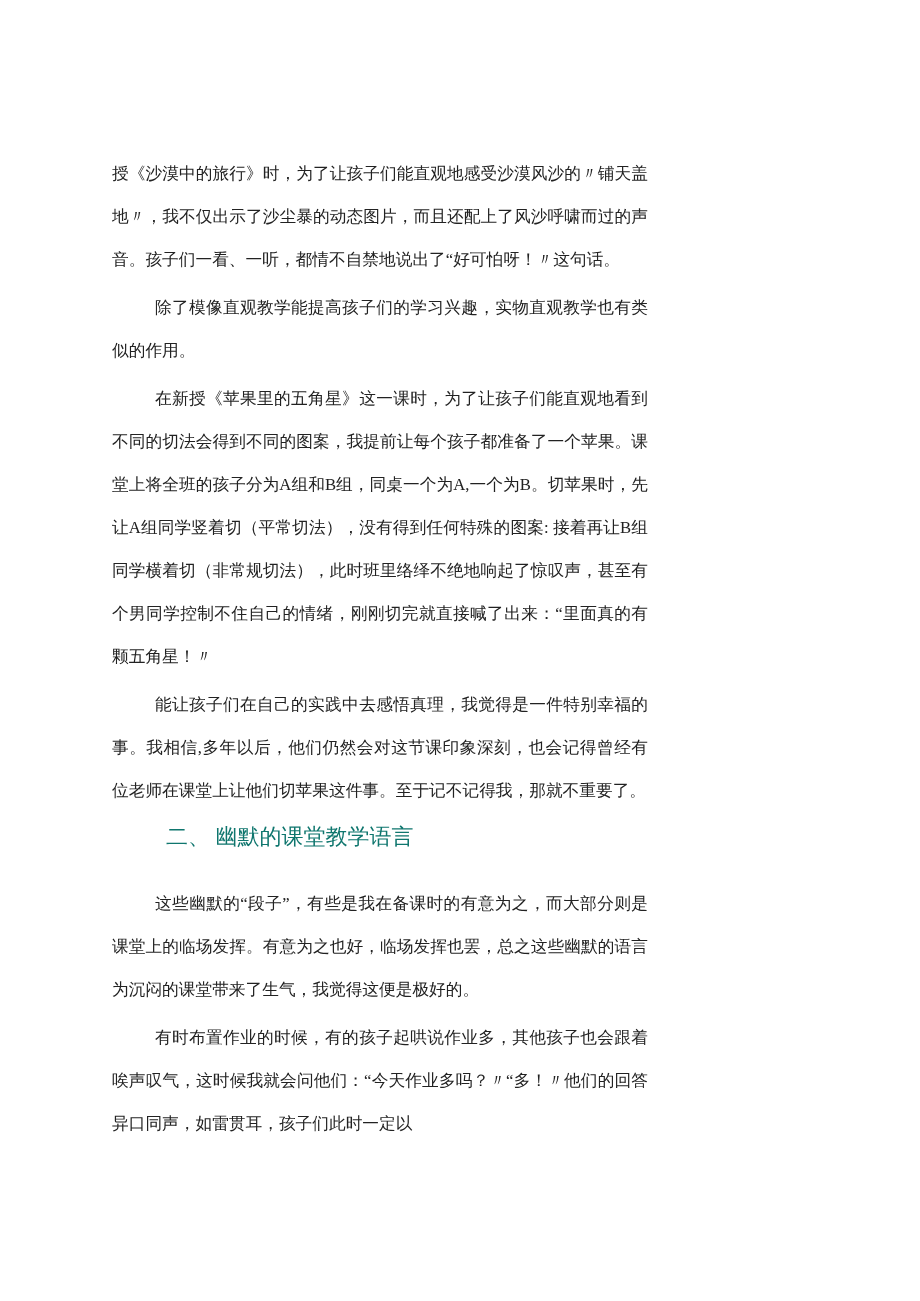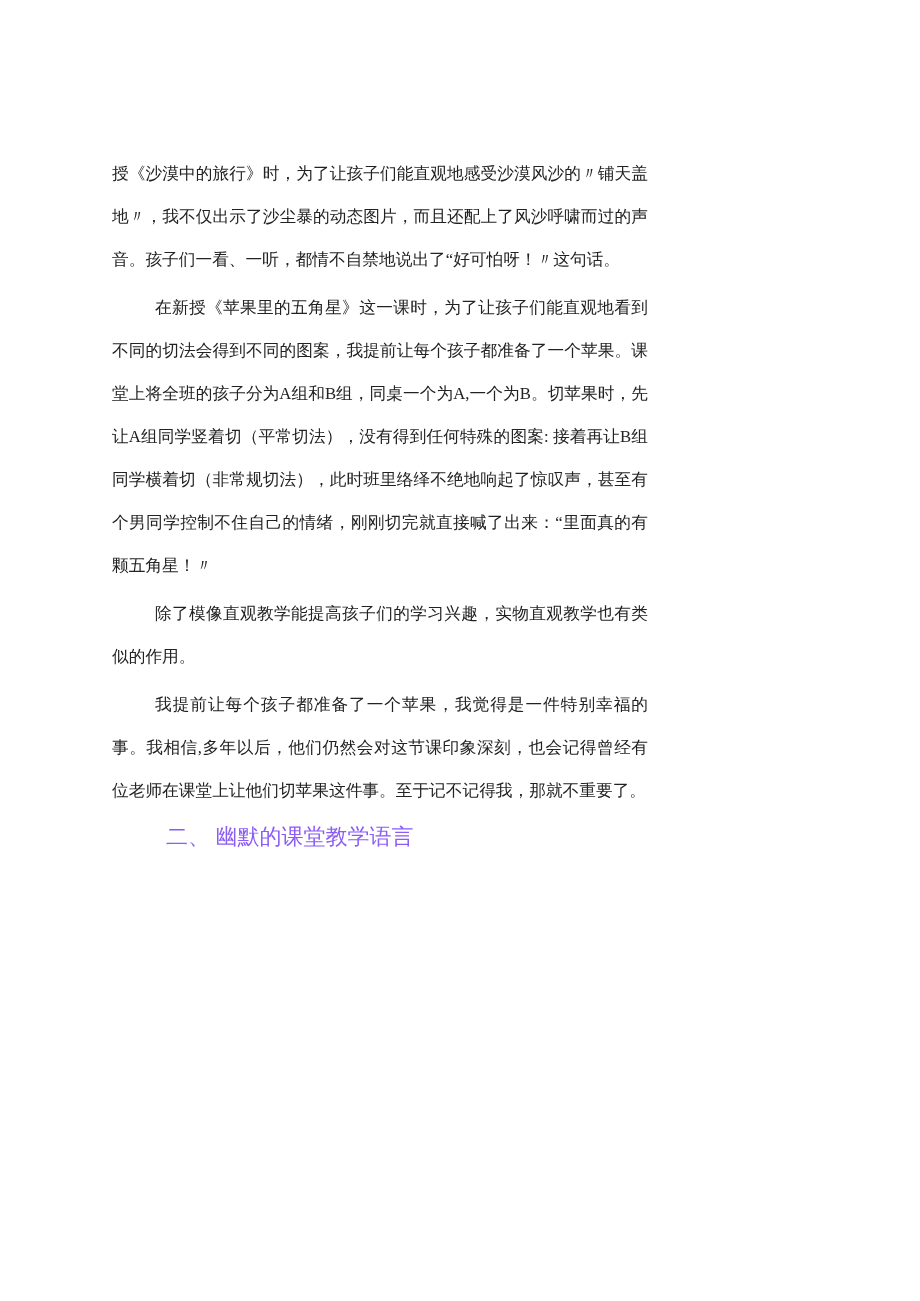--- a/index.html
+++ b/index.html
@@ -31,33 +31,35 @@
   }
   .para.no-indent {
     text-indent: 0;
   }
   .section-heading {
     margin: 0 0 25px 54px;
     font-size: 22px;
     line-height: 40px;
     font-weight: normal;
     text-align: left;
-    color: #8b5cf6;
+    color: #0f766e;
   }
 </style>
 </head>
 <body style="background: rgb(255, 255, 255);">
 
 <main class="page-content">
   <p class="para no-indent">授《沙漠中的旅行》时，为了让孩子们能直观地感受沙漠风沙的〃铺天盖地〃，我不仅出示了沙尘暴的动态图片，而且还配上了风沙呼啸而过的声音。孩子们一看、一听，都情不自禁地说出了“好可怕呀！〃这句话。</p>
 
 
+  <p class="para">除了模像直观教学能提高孩子们的学习兴趣，实物直观教学也有类似的作用。</p>
+
   <p class="para">在新授《苹果里的五角星》这一课时，为了让孩子们能直观地看到不同的切法会得到不同的图案，我提前让每个孩子都准备了一个苹果。课堂上将全班的孩子分为A组和B组，同桌一个为A,一个为B。切苹果时，先让A组同学竖着切（平常切法），没有得到任何特殊的图案: 接着再让B组同学横着切（非常规切法），此时班里络绎不绝地响起了惊叹声，甚至有个男同学控制不住自己的情绪，刚刚切完就直接喊了出来：“里面真的有颗五角星！〃</p>
 
-  <p class="para">除了模像直观教学能提高孩子们的学习兴趣，实物直观教学也有类似的作用。</p>
-
-  <p class="para">我提前让每个孩子都准备了一个苹果，我觉得是一件特别幸福的事。我相信,多年以后，他们仍然会对这节课印象深刻，也会记得曾经有位老师在课堂上让他们切苹果这件事。至于记不记得我，那就不重要了。</p>
+  <p class="para">能让孩子们在自己的实践中去感悟真理，我觉得是一件特别幸福的事。我相信,多年以后，他们仍然会对这节课印象深刻，也会记得曾经有位老师在课堂上让他们切苹果这件事。至于记不记得我，那就不重要了。</p>
 
   <h2 class="section-heading">二、 幽默的课堂教学语言</h2>
 
 
+  <p class="para">这些幽默的“段子”，有些是我在备课时的有意为之，而大部分则是课堂上的临场发挥。有意为之也好，临场发挥也罢，总之这些幽默的语言为沉闷的课堂带来了生气，我觉得这便是极好的。</p>
 
+  <p class="para">有时布置作业的时候，有的孩子起哄说作业多，其他孩子也会跟着唉声叹气，这时候我就会问他们：“今天作业多吗？〃“多！〃他们的回答异口同声，如雷贯耳，孩子们此时一定以</p>
 </main>
 
 </body></html>

